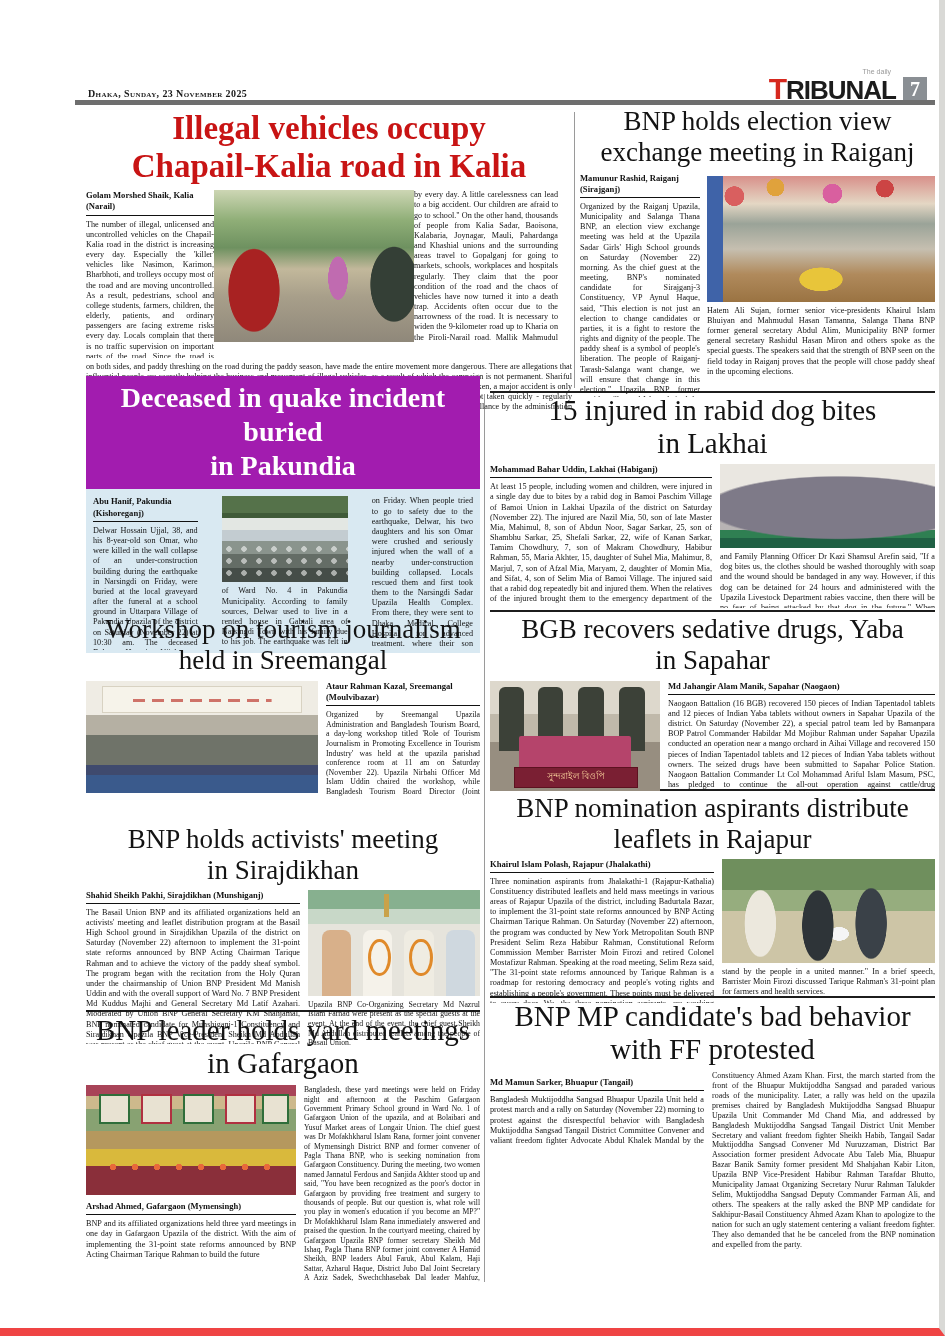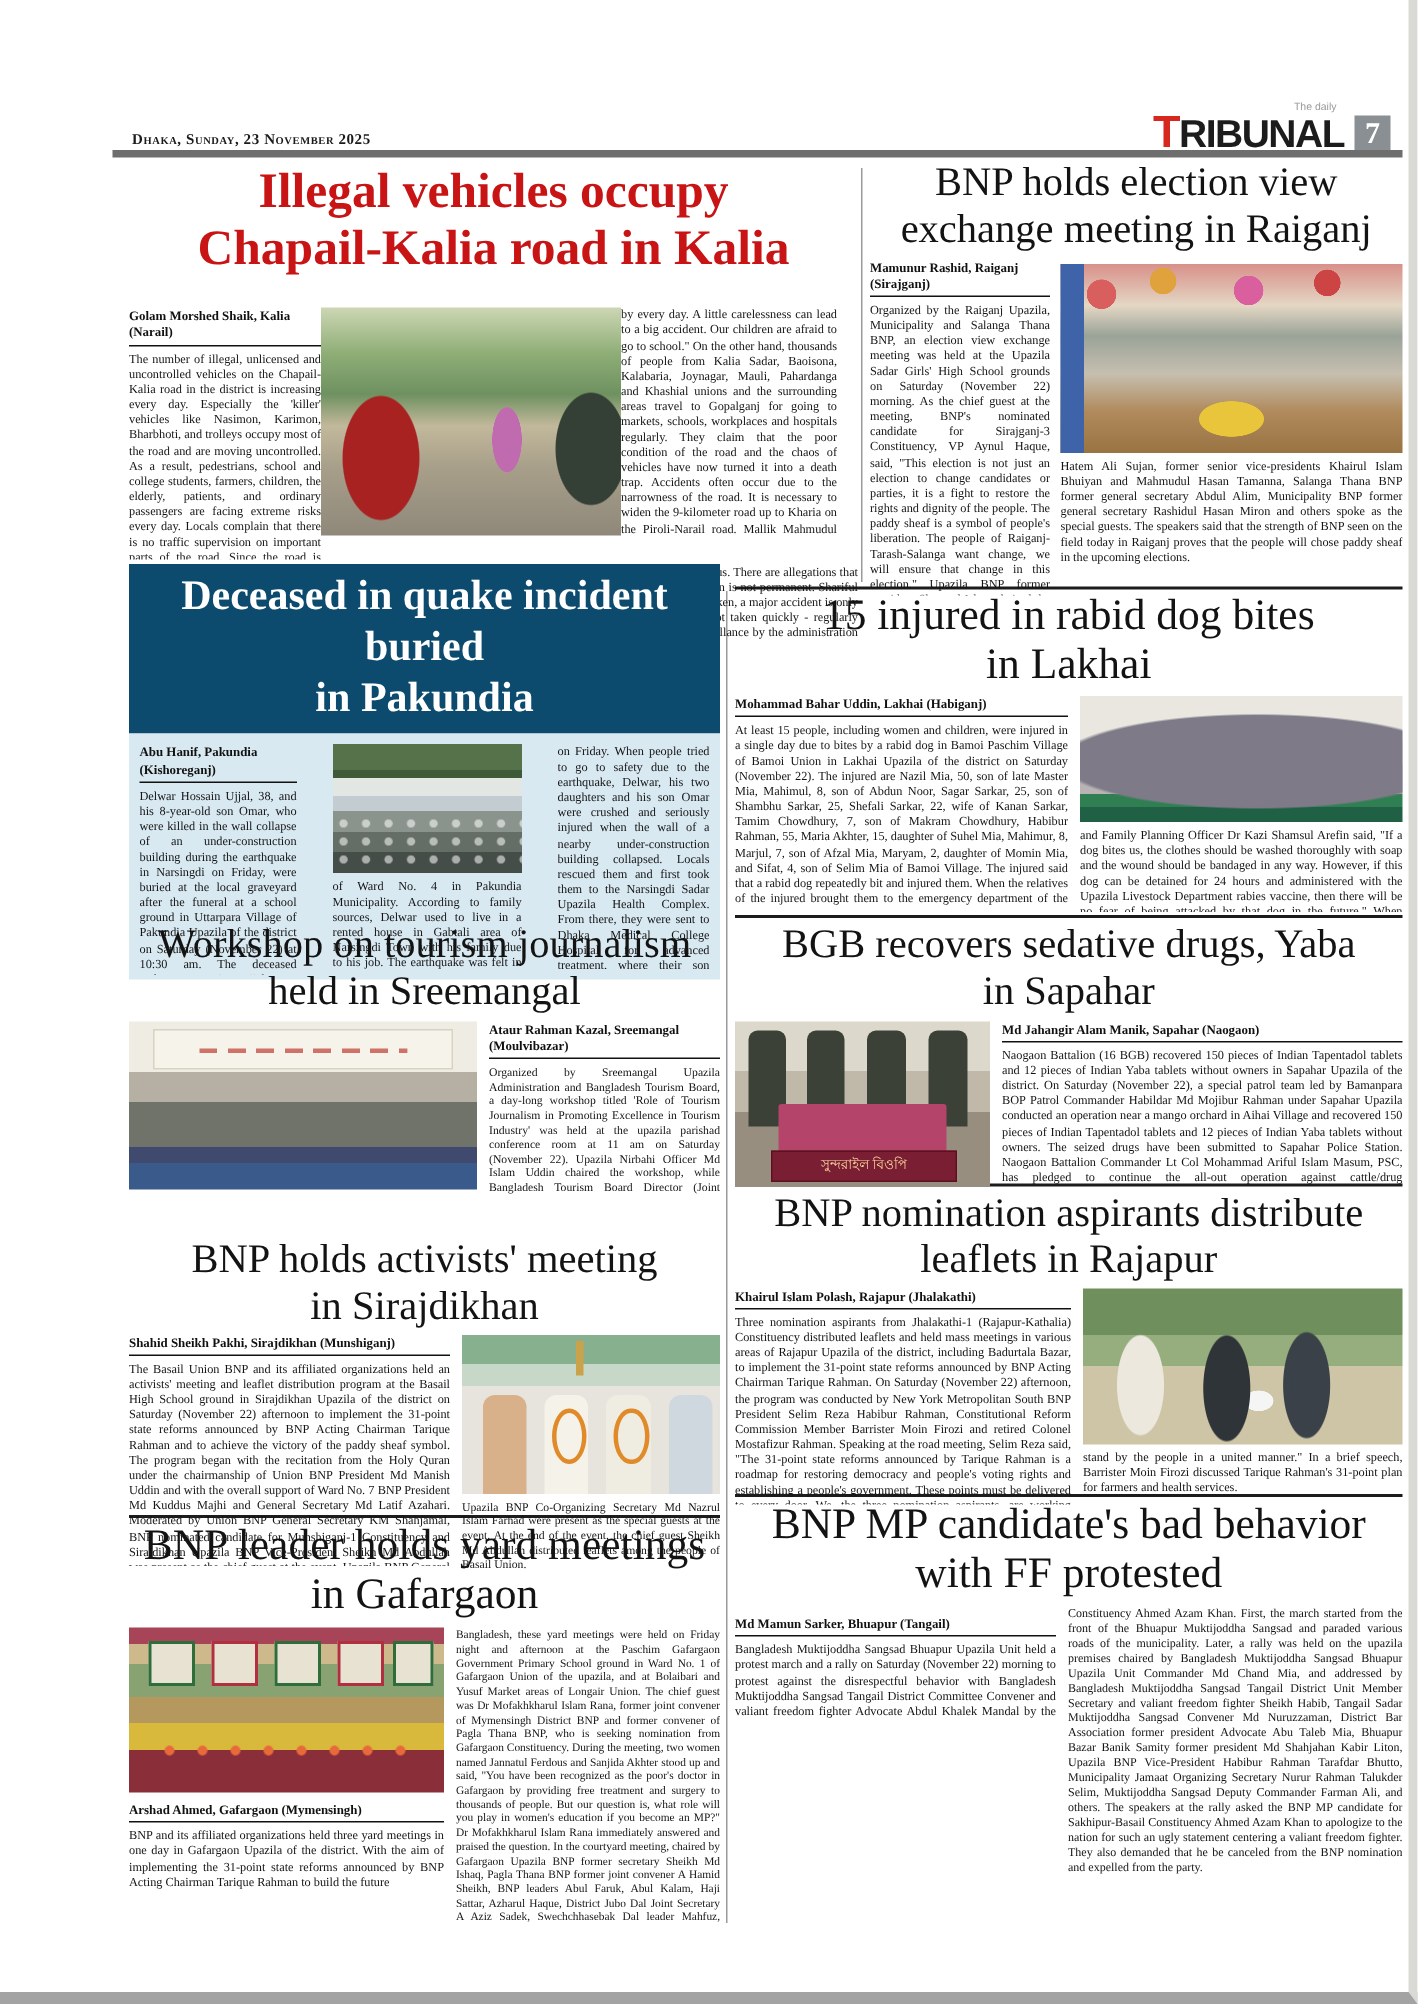--- a/index.html
+++ b/index.html
@@ -1,18 +1,18 @@
 <!DOCTYPE html>
 <html><head>
 <meta charset="utf-8">
 <style>
   html,body{margin:0;padding:0;background:#f2f2f0;}
   .page{position:relative;width:945px;height:1336px;background:#ffffff;margin:0 auto;
         font-family:"Liberation Serif",serif;color:#111;overflow:hidden;
-        border-right:6px solid #d9d9d6;border-bottom:8px solid #a3a3a3;box-sizing:border-box;}
+        border-right:6px solid #d9d9d6;border-bottom:8px solid #ef4444;box-sizing:border-box;}
   
   .h-date{position:absolute;left:88px;top:88px;font-size:10px;font-weight:bold;
           font-variant:small-caps;letter-spacing:.4px;color:#1a1a1a;}
   .h-section{position:absolute;left:0;right:0;top:84px;text-align:center;font-size:15px;
              font-weight:bold;letter-spacing:1.5px;color:#141414;}
   .h-rule{position:absolute;left:75px;top:100px;width:860px;height:5px;background:#6e6e6e;}
   .masthead{position:absolute;right:12px;top:74px;display:flex;align-items:center;}
   .m-daily{position:absolute;top:-6px;right:36px;font-size:7px;color:#999;
            font-family:"Liberation Sans",sans-serif;}
   .m-name{font-family:"Liberation Sans",sans-serif;font-weight:bold;font-size:26px;
@@ -88,21 +88,21 @@
   .flowers{position:absolute;bottom:22%;left:10%;right:10%;height:7%;
         background:repeating-radial-gradient(circle at 6px 4px, #e86a3a 0 3px, transparent 3.5px 100%);background-size:22px 10px;}
   .ph-bhuapur{background:
     linear-gradient(180deg,#cfd8df 0 16%,#a3b3a2 16% 30%,#ded7c6 30% 62%,#a39c90 62% 100%);}
   .march-banner{position:absolute;top:52%;left:12%;width:76%;height:22%;background:#eef3fa;border:2px solid #5a78b8;
         color:#27408b;font-size:9px;line-height:2.4;text-align:center;overflow:hidden;}
   .crowddots{position:absolute;top:30%;left:0;right:0;height:26%;
         background:repeating-radial-gradient(circle at 6px 5px, rgba(255,255,255,.7) 0 2px, rgba(70,70,70,.25) 2px 3px, transparent 3.5px 100%);
         background-size:14px 11px;}
   
-  .pk-banner{background:#0c4a6e;color:#fff;font-weight:bold;font-size:28px;text-align:center;
+  .pk-banner{background:#a21caf;color:#fff;font-weight:bold;font-size:28px;text-align:center;
              line-height:1.22;padding:5px 0 6px;}
   .pk-banner span{display:block;}
   .pk-body{background:#d9e9f2;padding:7px;display:flex;gap:24px;height:150px;box-sizing:content-box;}
 </style>
 </head>
 <body>
 
 <div class="page">
 
   <div class="h-date">Dhaka, Sunday, 23 November 2025</div>
@@ -119,21 +119,21 @@
   <div class="hrline" style="left:490px;top:610px;width:445px;"></div>
   <div class="hrline" style="left:490px;top:789px;width:445px;"></div>
   <div class="hrline" style="left:490px;top:996px;width:445px;"></div>
   <div class="hrline" style="left:86px;top:1010px;width:394px;height:2px;"></div>
 
   <div class="art" style="left:86px;top:110px;width:486px;">
     <div class="hl hl-red">
       <span>Illegal vehicles occupy</span>
       <span>Chapail-Kalia road in Kalia</span>
     </div>
-    <div class="row" style="margin-top:20px;gap:0;">
+    <div class="row" style="margin-top:5px;gap:0;">
       <div style="width:128px;">
         <div class="byline">Golam Morshed Shaik, Kalia (Narail)</div>
         <div class="bt" style="height:138px;">The number of illegal, unlicensed and uncontrolled vehicles on the Chapail-Kalia road in the district is increasing every day. Especially the 'killer' vehicles like Nasimon, Karimon, Bharbhoti, and trolleys occupy most of the road and are moving uncontrolled. As a result, pedestrians, school and college students, farmers, children, the elderly, patients, and ordinary passengers are facing extreme risks every day. Locals complain that there is no traffic supervision on important parts of the road. Since the road is narrow, shops, markets, and random parking</div>
       </div>
       <div class="ph ph-kalia" style="width:200px;height:152px;"></div>
       <div class="bt" style="width:144px;height:152px;">by every day. A little carelessness can lead to a big accident. Our children are afraid to go to school." On the other hand, thousands of people from Kalia Sadar, Baoisona, Kalabaria, Joynagar, Mauli, Pahardanga and Khashial unions and the surrounding areas travel to Gopalganj for going to markets, schools, workplaces and hospitals regularly. They claim that the poor condition of the road and the chaos of vehicles have now turned it into a death trap. Accidents often occur due to the narrowness of the road. It is necessary to widen the 9-kilometer road up to Kharia on the Piroli-Narail road. Mallik Mahmudul Islam, chairman of Pahardanga Union No. 10, said, "Uncontrolled illegal vehicles are plying on the Kalia-Chapail road, which is a violation of the law. If immedi-</div>
     </div>
     <div class="bt" style="margin-top:4px;height:55px;">on both sides, and paddy threshing on the road during the paddy season, have made the entire movement more dangerous. There are allegations that influential people are secretly helping the business and movement of illegal vehicles, as a result of which the campaign is not permanent. Shariful Molla, a grocer in the Pahardanga Bazar area, said, "I see these illegal vehicles rushing by. If immediate action is not taken, a major accident is only a matter of time." Local conscious people feel that the situation will become more dire if these four steps are not taken quickly - regularly conducting mobile courts, strict action against illegal vehicles, widening the road and raising awareness. Urgent surveillance by the administration to ensure road safety is the need of the hour.</div>
   </div>
 

